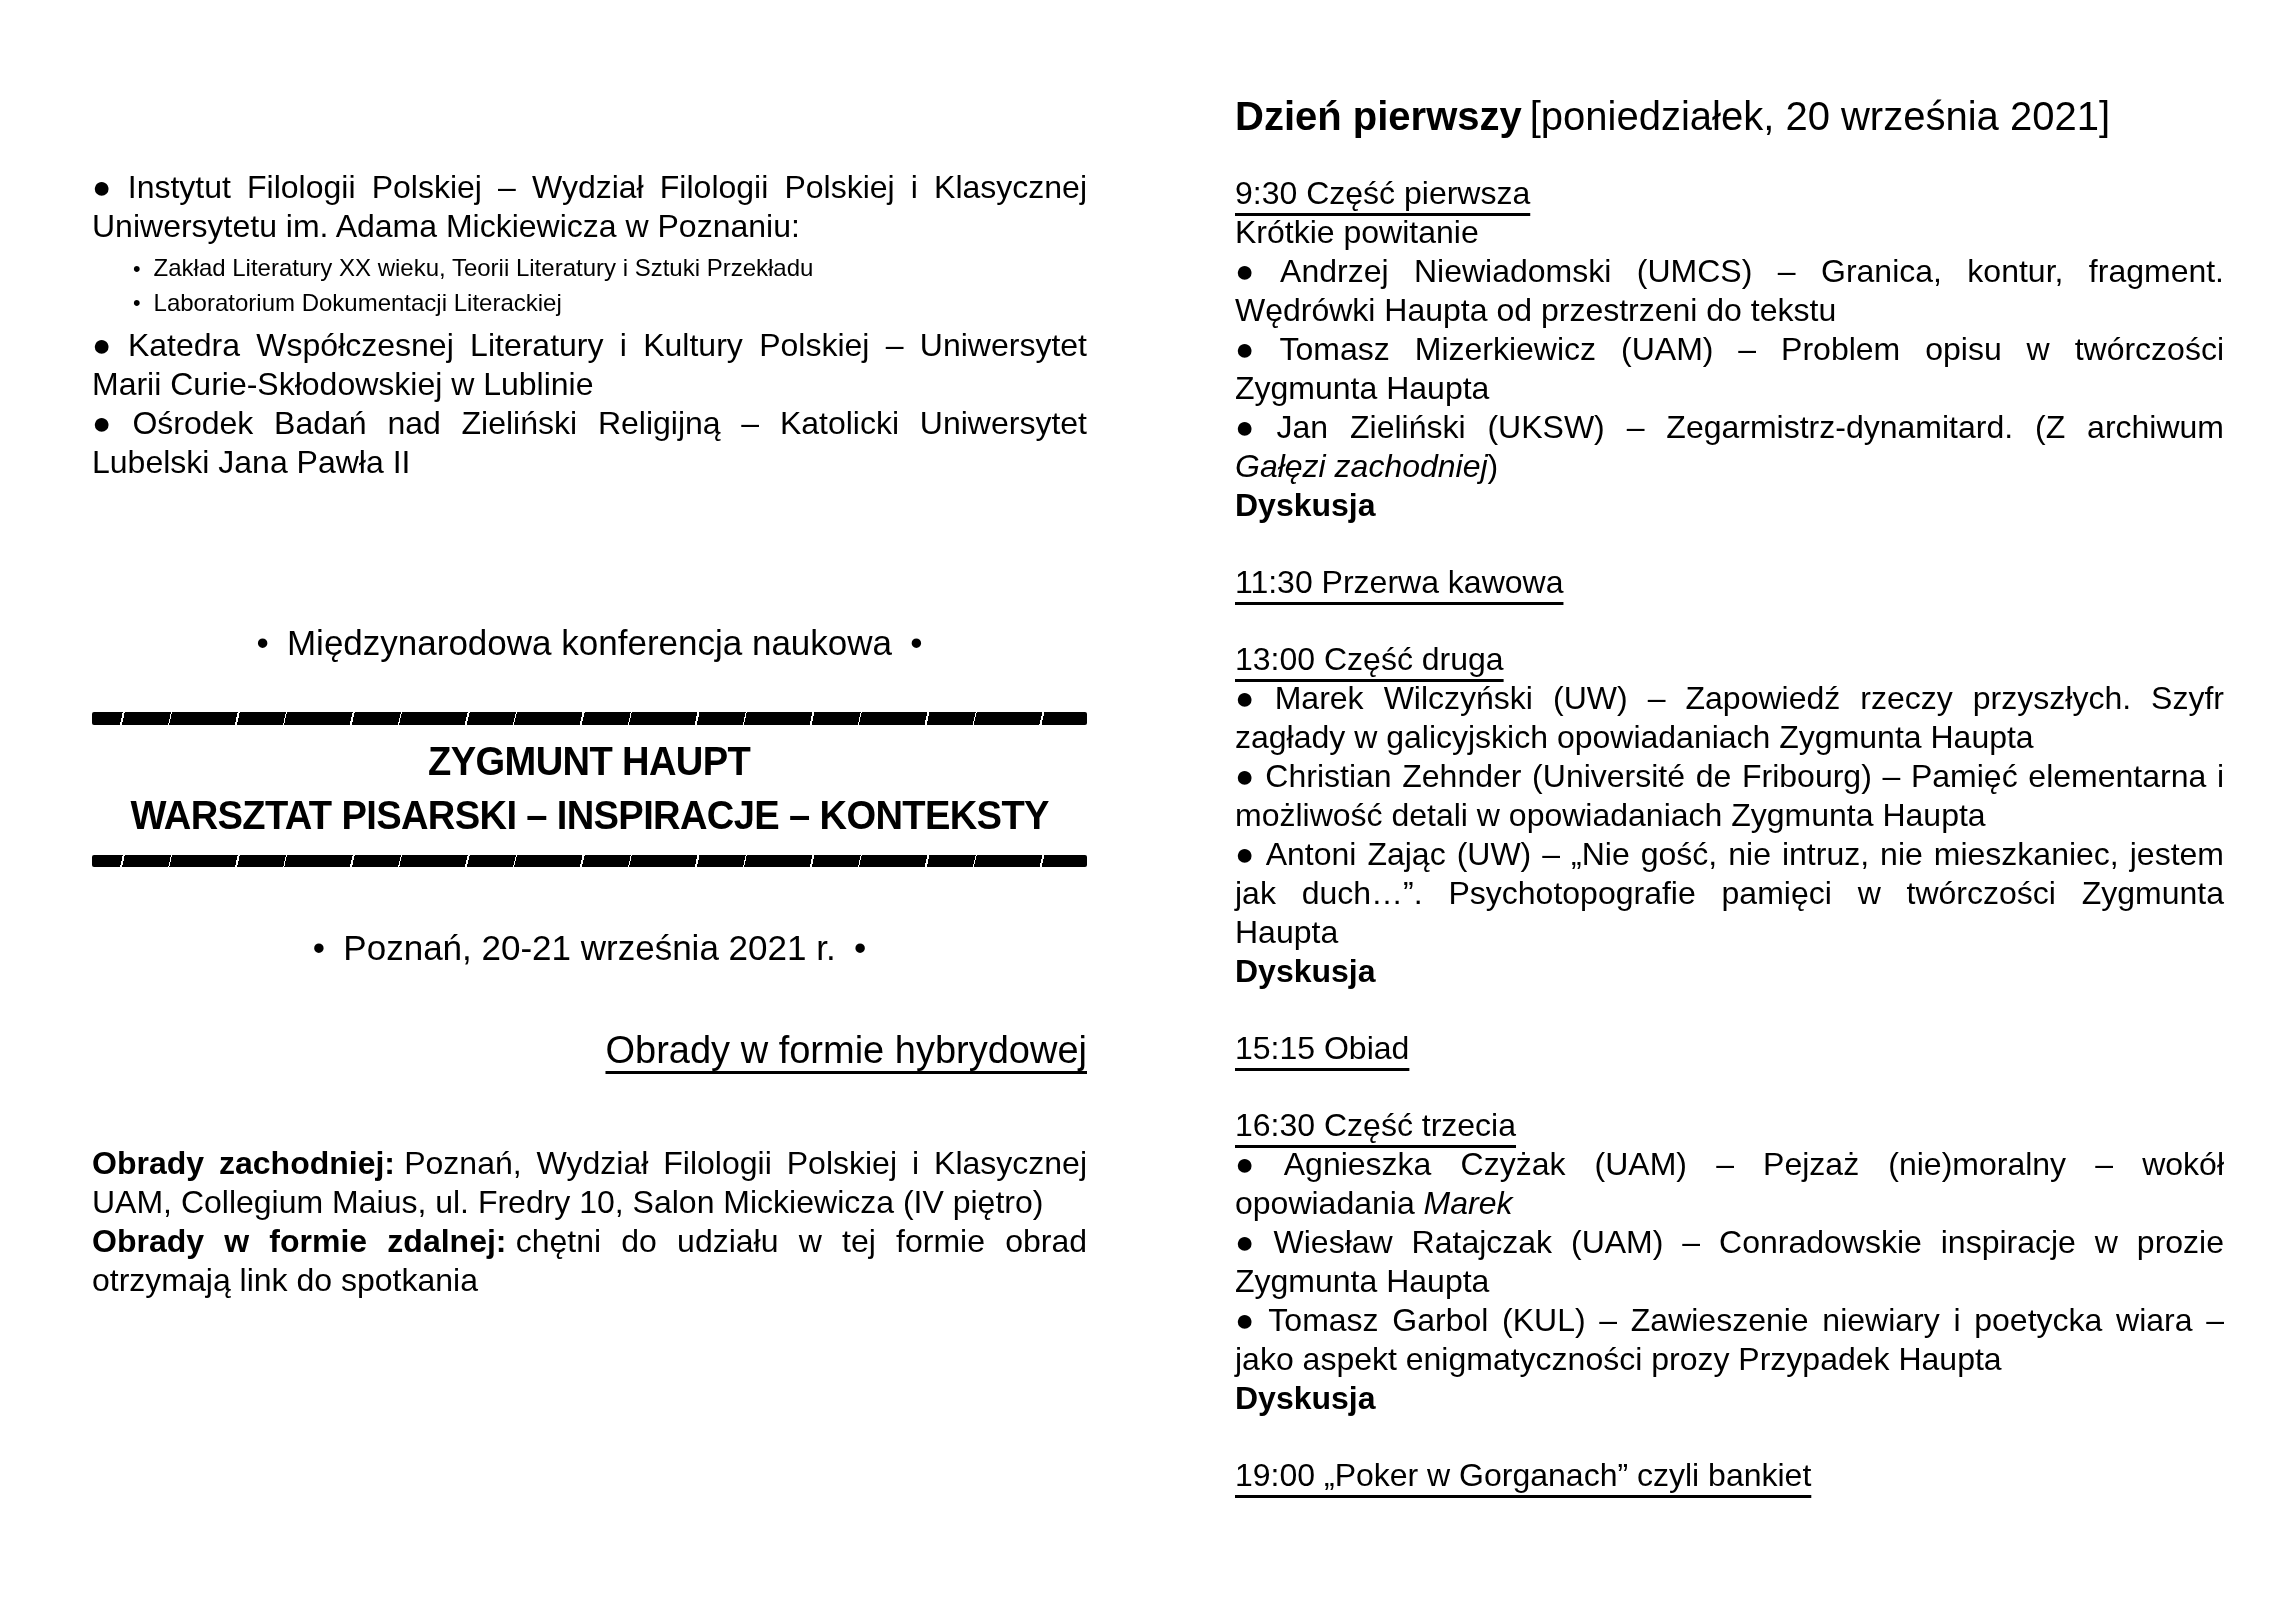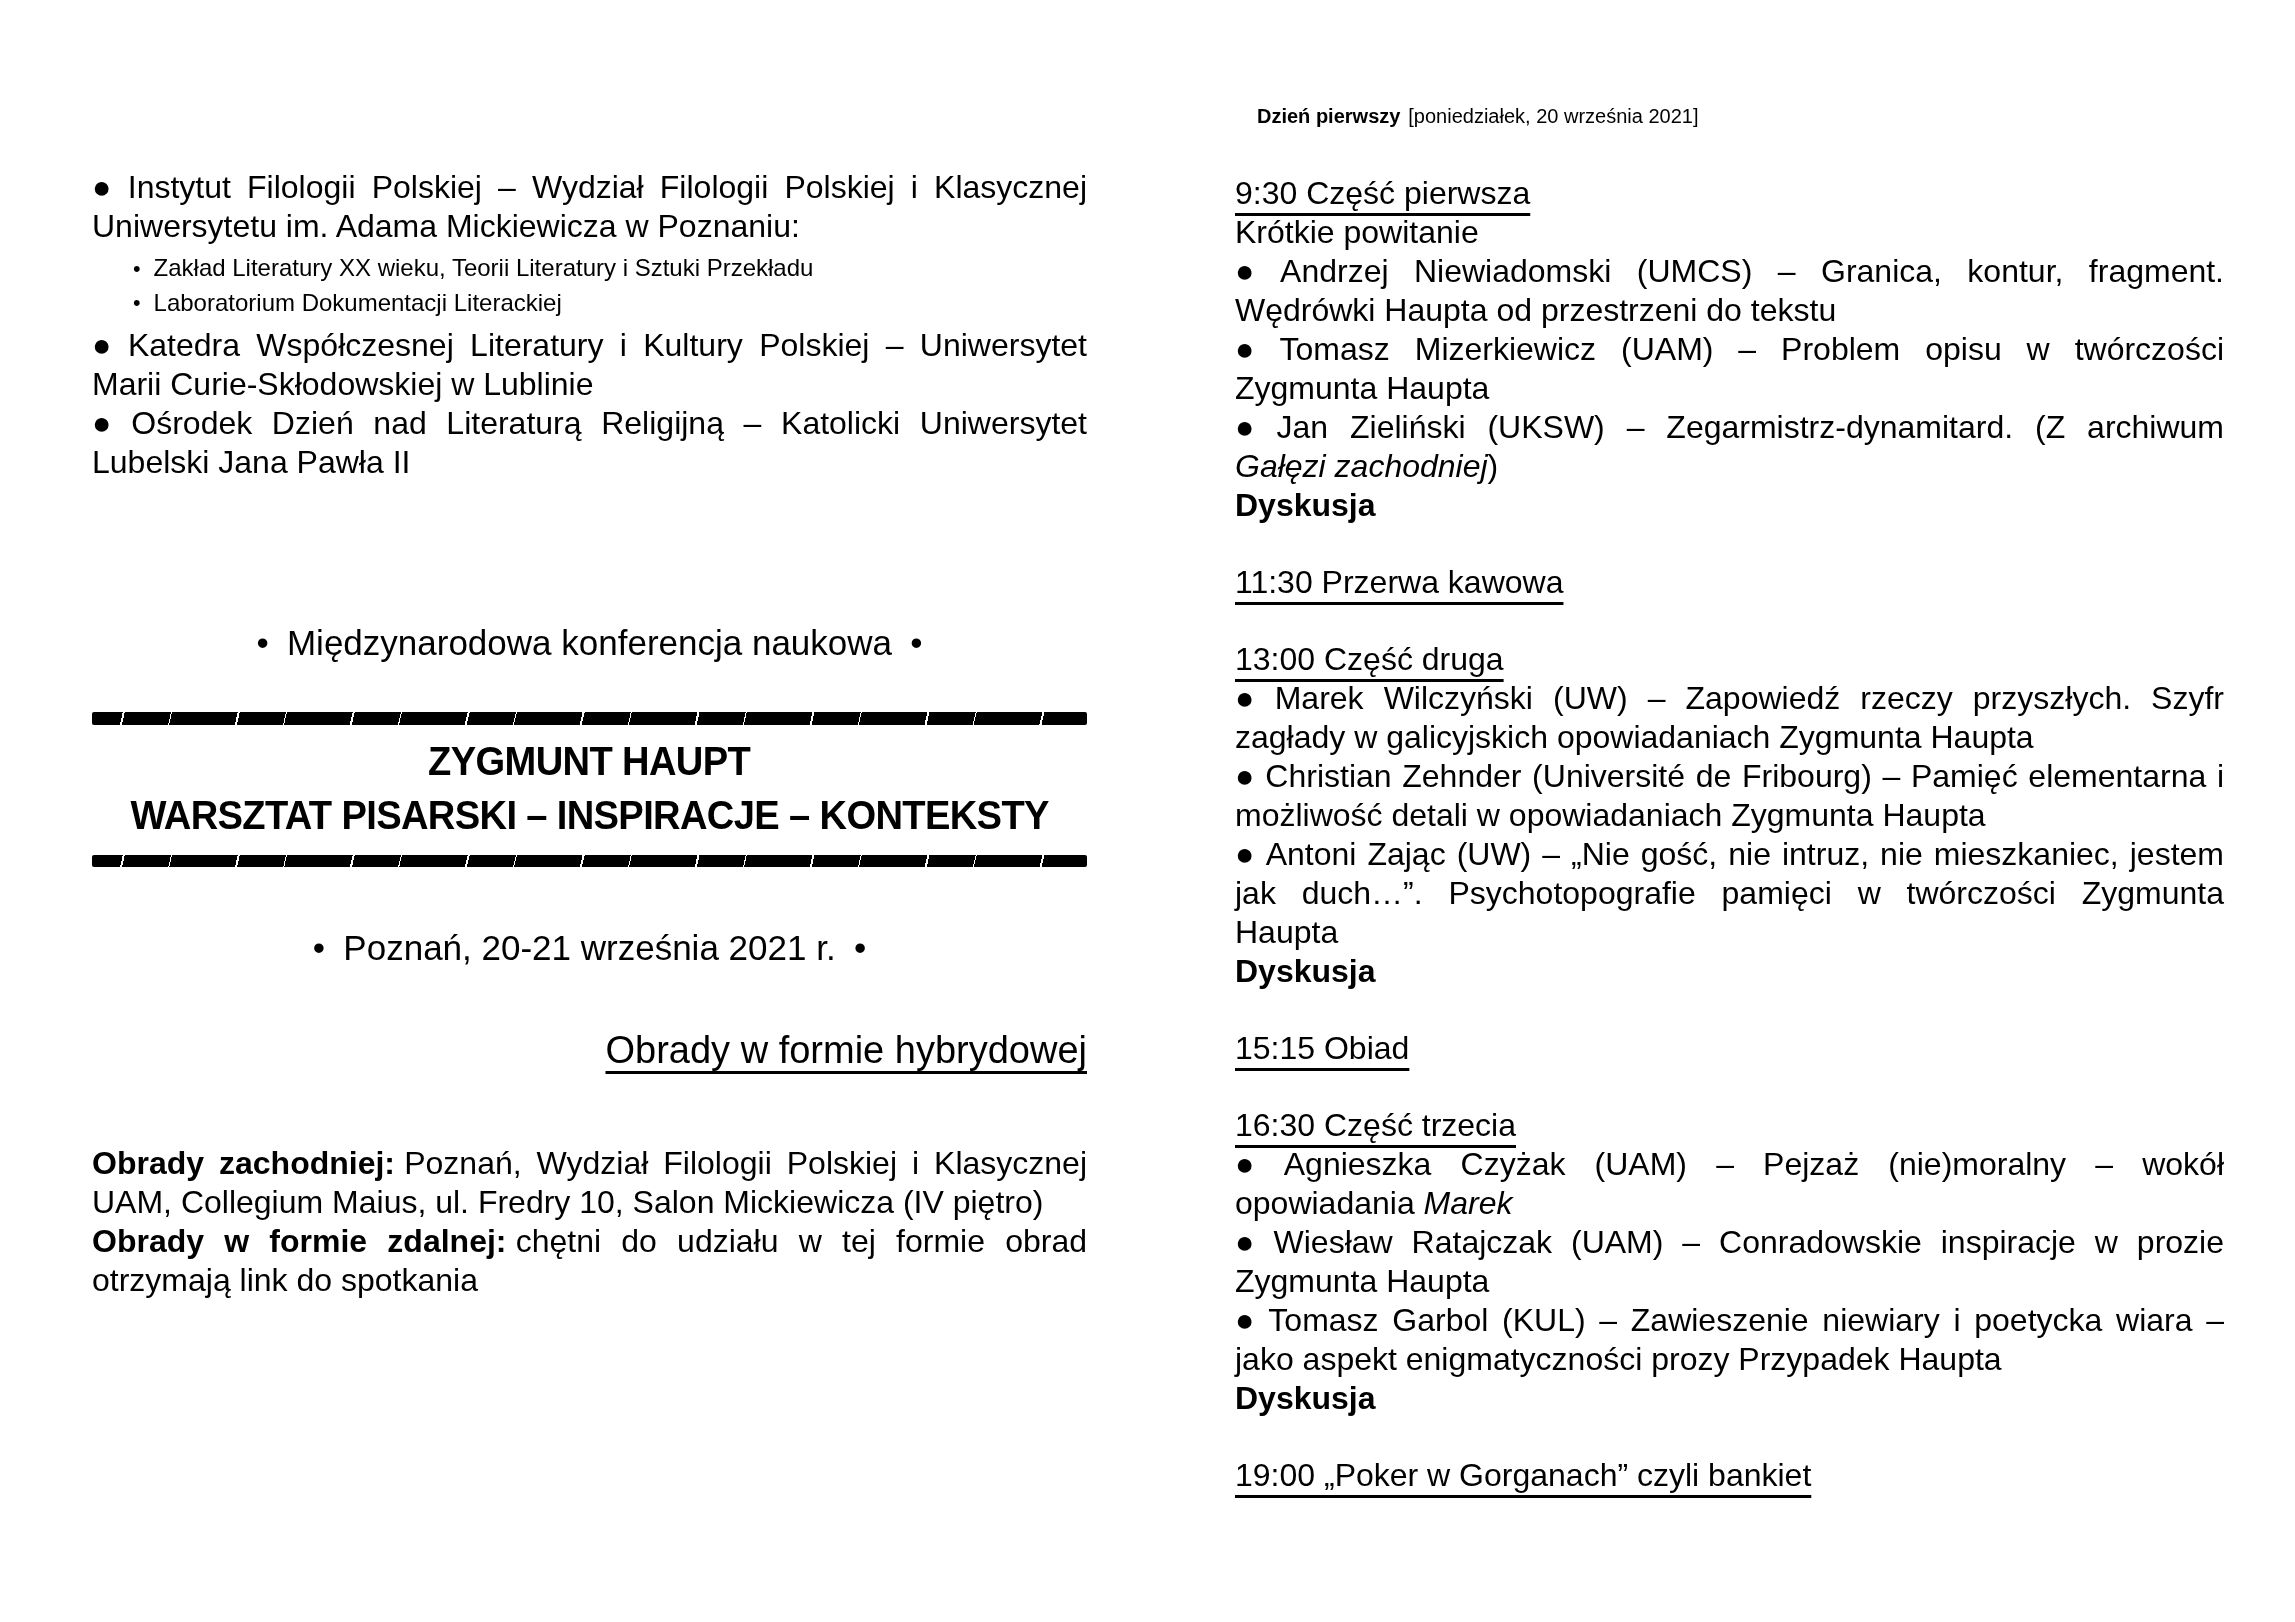--- a/index.html
+++ b/index.html
@@ -31,21 +31,21 @@
   .title-line{margin-top:9.2px;font-weight:bold;font-size:41px;line-height:54px;text-align:center;white-space:nowrap;}
   .title-line .inner{display:inline-block;transform:scaleX(.93);transform-origin:center;letter-spacing:-0.7px;}
   .date-line{margin-top:60px;font-size:35px;line-height:42px;text-align:center;}
   .mode-heading{margin-top:58px;font-size:38px;line-height:46px;text-align:right;}
   .u-mode{text-decoration:underline;text-underline-offset:7.9px;text-decoration-thickness:3.3px;}
   .venue{margin-top:71px;}
   .venue + .venue{margin-top:0;}
   .lbl{font-weight:bold;margin-right:9.2px;}
 
   
-  .day-line{font-size:20px;line-height:39px;margin-left:22px;}
+  .day-line{font-size:40px;line-height:39px;}
   .day-bold{font-weight:bold;margin-right:7.9px;}
   .h-time{margin-top:38px;font-size:32px;line-height:39px;}
   .u-head{text-decoration:underline;text-underline-offset:8.5px;text-decoration-thickness:2.6px;}
   .disc{font-weight:bold;}
 </style>
 </head>
 <body>
 
 <div>
 
@@ -53,21 +53,21 @@
 
     <p class="body-text justify"><span class="bullet">●</span><span>Instytut Filologii Polskiej – Wydział Filologii Polskiej i Klasycznej Uniwersytetu im. Adama Mickiewicza w Poznaniu:</span></p>
 
     <ul class="sub">
       <li><span class="bullet">•</span><span>Zakład Literatury XX wieku, Teorii Literatury i Sztuki Przekładu</span></li>
       <li><span class="bullet">•</span><span>Laboratorium Dokumentacji Literackiej</span></li>
     </ul>
 
     <p class="body-text justify"><span class="bullet">●</span><span>Katedra Współczesnej Literatury i Kultury Polskiej – Uniwersytet Marii Curie-Skłodowskiej w Lublinie</span></p>
 
-    <p class="body-text justify"><span class="bullet">●</span><span>Ośrodek Dzień nad Literaturą Religijną – Katolicki Uniwersytet Lubelski Jana Pawła II</span></p>
+    <p class="body-text justify"><span class="bullet">●</span><span>Ośrodek Badań nad Zieliński Religijną – Katolicki Uniwersytet Lubelski Jana Pawła II</span></p>
 
     <p class="conf-line"><span class="dot-sep">•</span><span>Międzynarodowa konferencja naukowa</span><span class="dot-sep">•</span></p>
 
     <div class="bar bar-top"></div>
 
     <div class="title-line"><span class="inner">ZYGMUNT HAUPT</span></div>
     <div class="title-line" style="margin-top:0;"><span class="inner">WARSZTAT PISARSKI – INSPIRACJE – KONTEKSTY</span></div>
 
     <div class="bar bar-bottom"></div>
 

